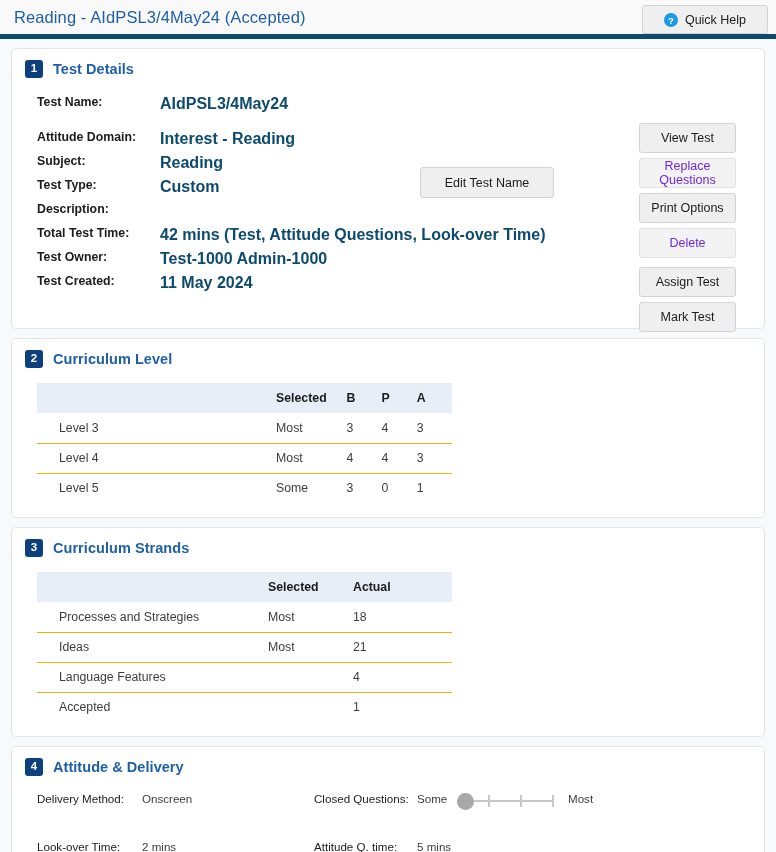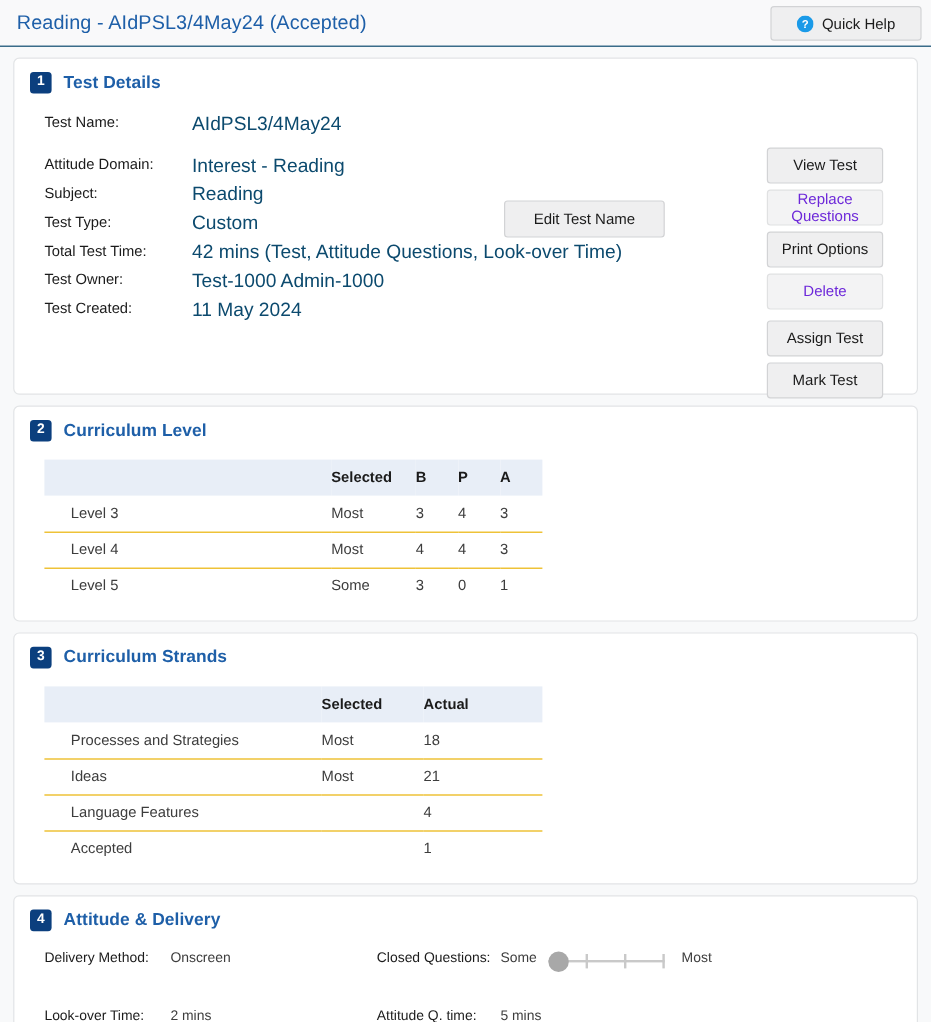--- a/index.html
+++ b/index.html
@@ -9,21 +9,21 @@
     background: #f8f9fa;
     font-family: "Liberation Sans", sans-serif;
     -webkit-font-smoothing: antialiased;
   }
   .page { width: 776px; height: 852px; overflow: hidden; position: relative; background: #f8f9fa; }
 
   
   .topbar {
     height: 39px;
     background: #f9f9fa;
-    border-bottom: 1px solid #0c4a6e;
+    border-bottom: 5px solid #0c4a6e;
     display: flex; align-items: center;
     padding: 0 12px 0 14px;
     position: relative;
   }
   .page-title {
     font-size: 16.5px;
     color: #1e5fa8;
     font-weight: 400;
     letter-spacing: .1px;
     white-space: nowrap;
@@ -71,21 +71,21 @@
   .sec-title {
     font-size: 14.5px;
     font-weight: 700;
     color: #1e5fa8;
     letter-spacing: .05px;
   }
 
   
   .s1-body { position: relative; padding: 17px 0 16px 0; min-height: 250px; }
   .detail-list { position: absolute; left: 25px; top: 17px; width: 400px; }
-  .drow { display: flex; height: 24px; align-items: flex-start; }
+  .drow { display: flex; height: 24px; align-items: flex-start; font-weight: bold; }
   .drow.gap { margin-bottom: 11px; }
   .dlabel {
     width: 123px; flex: 0 0 123px;
     font-size: 12.3px; color: #1b1b1b;
   }
   .dvalue { font-size: 16px; color: #0c4a6e; white-space: nowrap; }
 
   .edit-btn {
     position: absolute; left: 408px; top: 89px;
     width: 134px; height: 31px;
@@ -228,20 +228,24 @@
         </div>
         <div class="drow">
           <span class="dlabel">Subject:</span>
           <span class="dvalue">Reading</span>
         </div>
         <div class="drow">
           <span class="dlabel">Test Type:</span>
           <span class="dvalue">Custom</span>
         </div>
         <div class="drow">
+          <span class="dlabel">Description:</span>
+          <span class="dvalue"></span>
+        </div>
+        <div class="drow">
           <span class="dlabel">Total Test Time:</span>
           <span class="dvalue">42 mins (Test, Attitude Questions, Look-over Time)</span>
         </div>
         <div class="drow">
           <span class="dlabel">Test Owner:</span>
           <span class="dvalue">Test-1000 Admin-1000</span>
         </div>
         <div class="drow">
           <span class="dlabel">Test Created:</span>
           <span class="dvalue">11 May 2024</span>

